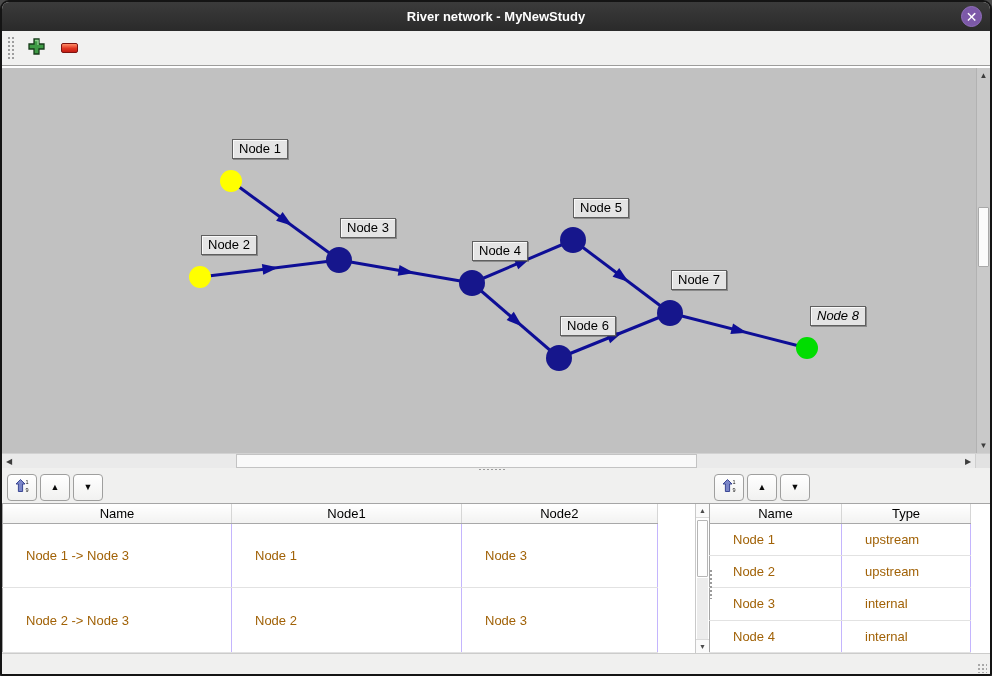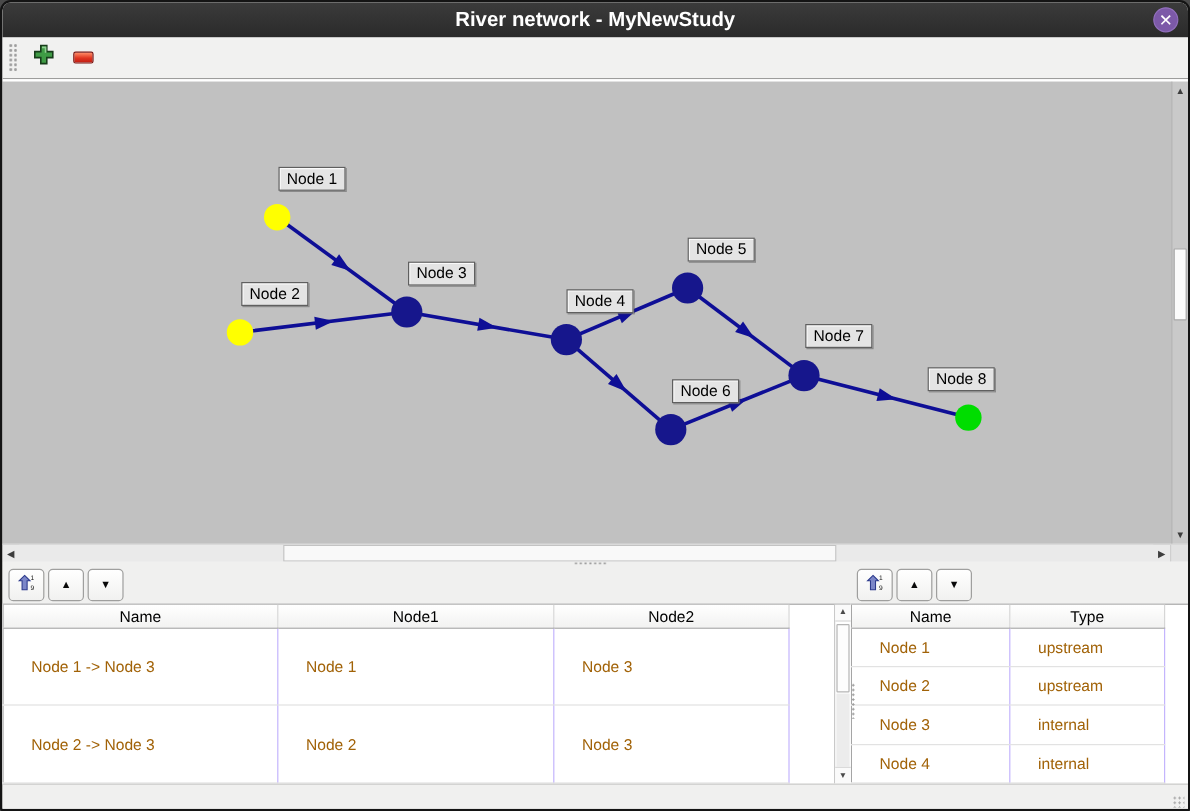--- a/index.html
+++ b/index.html
@@ -1,21 +1,21 @@
 <!DOCTYPE html>
 <html><head>
 <meta charset="utf-8">
 <style>
   * { box-sizing: border-box; margin: 0; padding: 0; }
   html,body { width: 992px; height: 676px; background:#4a4a4a; font-family:"Liberation Sans", sans-serif; }
   .window{ position:relative; width:992px; height:676px; border:2px solid #141414; border-radius:9px 9px 2px 2px; overflow:hidden; background:#f0f0ef; }
 
   
   .titlebar{ height:29px; background:linear-gradient(#3b3b3b,#2a2a2a); display:flex; align-items:center; justify-content:center; position:relative; }
-  .title-text{ color:#fff; font-weight:bold; font-size:17px; }
+  .title-text{ color:#fff; font-weight:bold; font-size:13px; }
   .close-btn{ position:absolute; right:8px; top:4px; width:21px; height:21px; border-radius:50%; background:#7c59a8; border:1px solid #916fbc; color:#fff; display:flex; align-items:center; justify-content:center; font-size:14px; line-height:1; cursor:default; }
 
   
   .toolbar{ height:35px; background:#f1f1f0; border-bottom:1px solid #9d9d9c; display:flex; align-items:center; padding-left:5px; }
   .grip-v{ width:7px; height:24px; margin-right:9px;
     background-image:radial-gradient(circle, #9e9e9e 1px, transparent 1.4px); background-size:4px 4px; background-position:0 0; }
   .tb-btn{ width:26px; height:26px; display:flex; align-items:center; justify-content:center; margin-right:7px; }
   .minus-glyph{ width:17px; height:10px; border:1px solid #7d1410; border-radius:2px; background:linear-gradient(#ff8b66,#e03520 55%,#c21d14); }
 
   
@@ -132,21 +132,21 @@
           <circle cx="805" cy="280" r="11" fill="#00dd00"></circle>
         </svg>
       <div id="label-layer">
           <div class="node-label" style="left: 230px; top: 71px;">Node 1</div>
           <div class="node-label" style="left: 199px; top: 167px;">Node 2</div>
           <div class="node-label" style="left: 338px; top: 150px;">Node 3</div>
           <div class="node-label" style="left: 470px; top: 173px;">Node 4</div>
           <div class="node-label" style="left: 571px; top: 130px;">Node 5</div>
           <div class="node-label" style="left: 558px; top: 248px;">Node 6</div>
           <div class="node-label" style="left: 669px; top: 202px;">Node 7</div>
-          <div class="node-label" style="left: 771px; top: 238px;">Node 8</div>
+          <div class="node-label" style="left: 808px; top: 238px; font-style: italic;">Node 8</div>
         </div>
     </div>
     <div class="vscroll">
       <div class="arr up">▲</div>
       <div class="thumb"></div>
       <div class="arr down">▼</div>
     </div>
   </div>
 
   <div class="hscroll">

